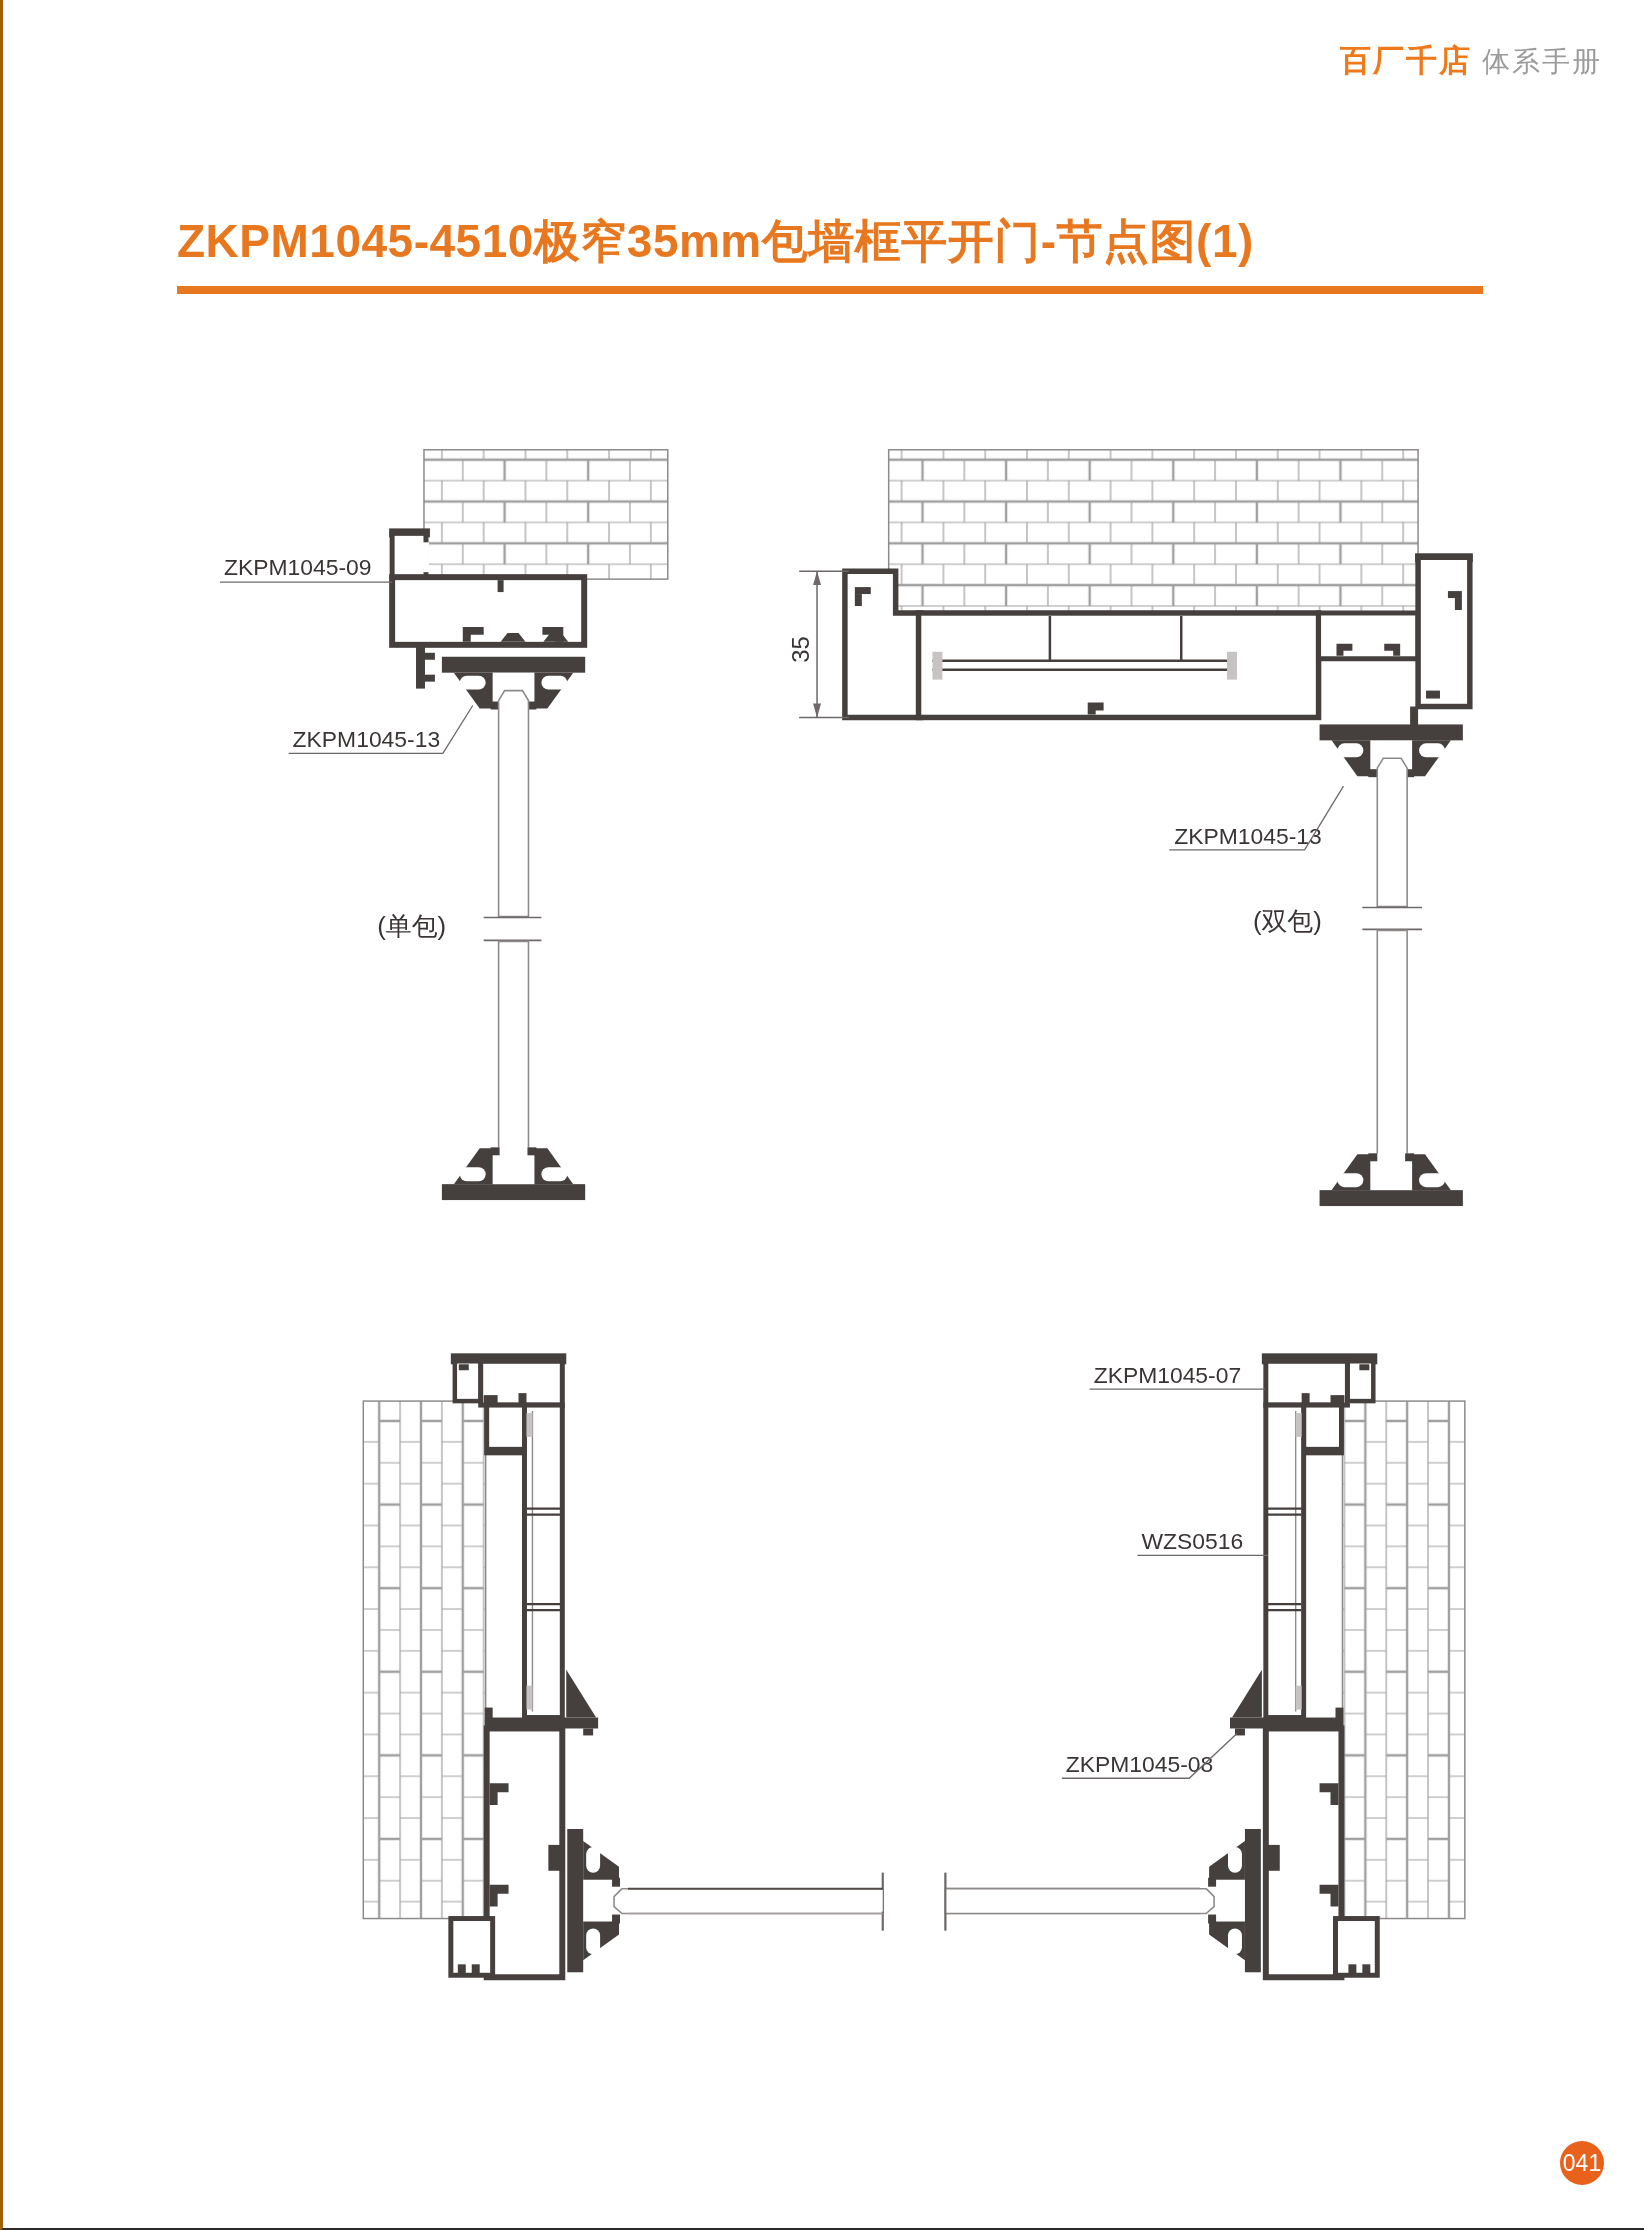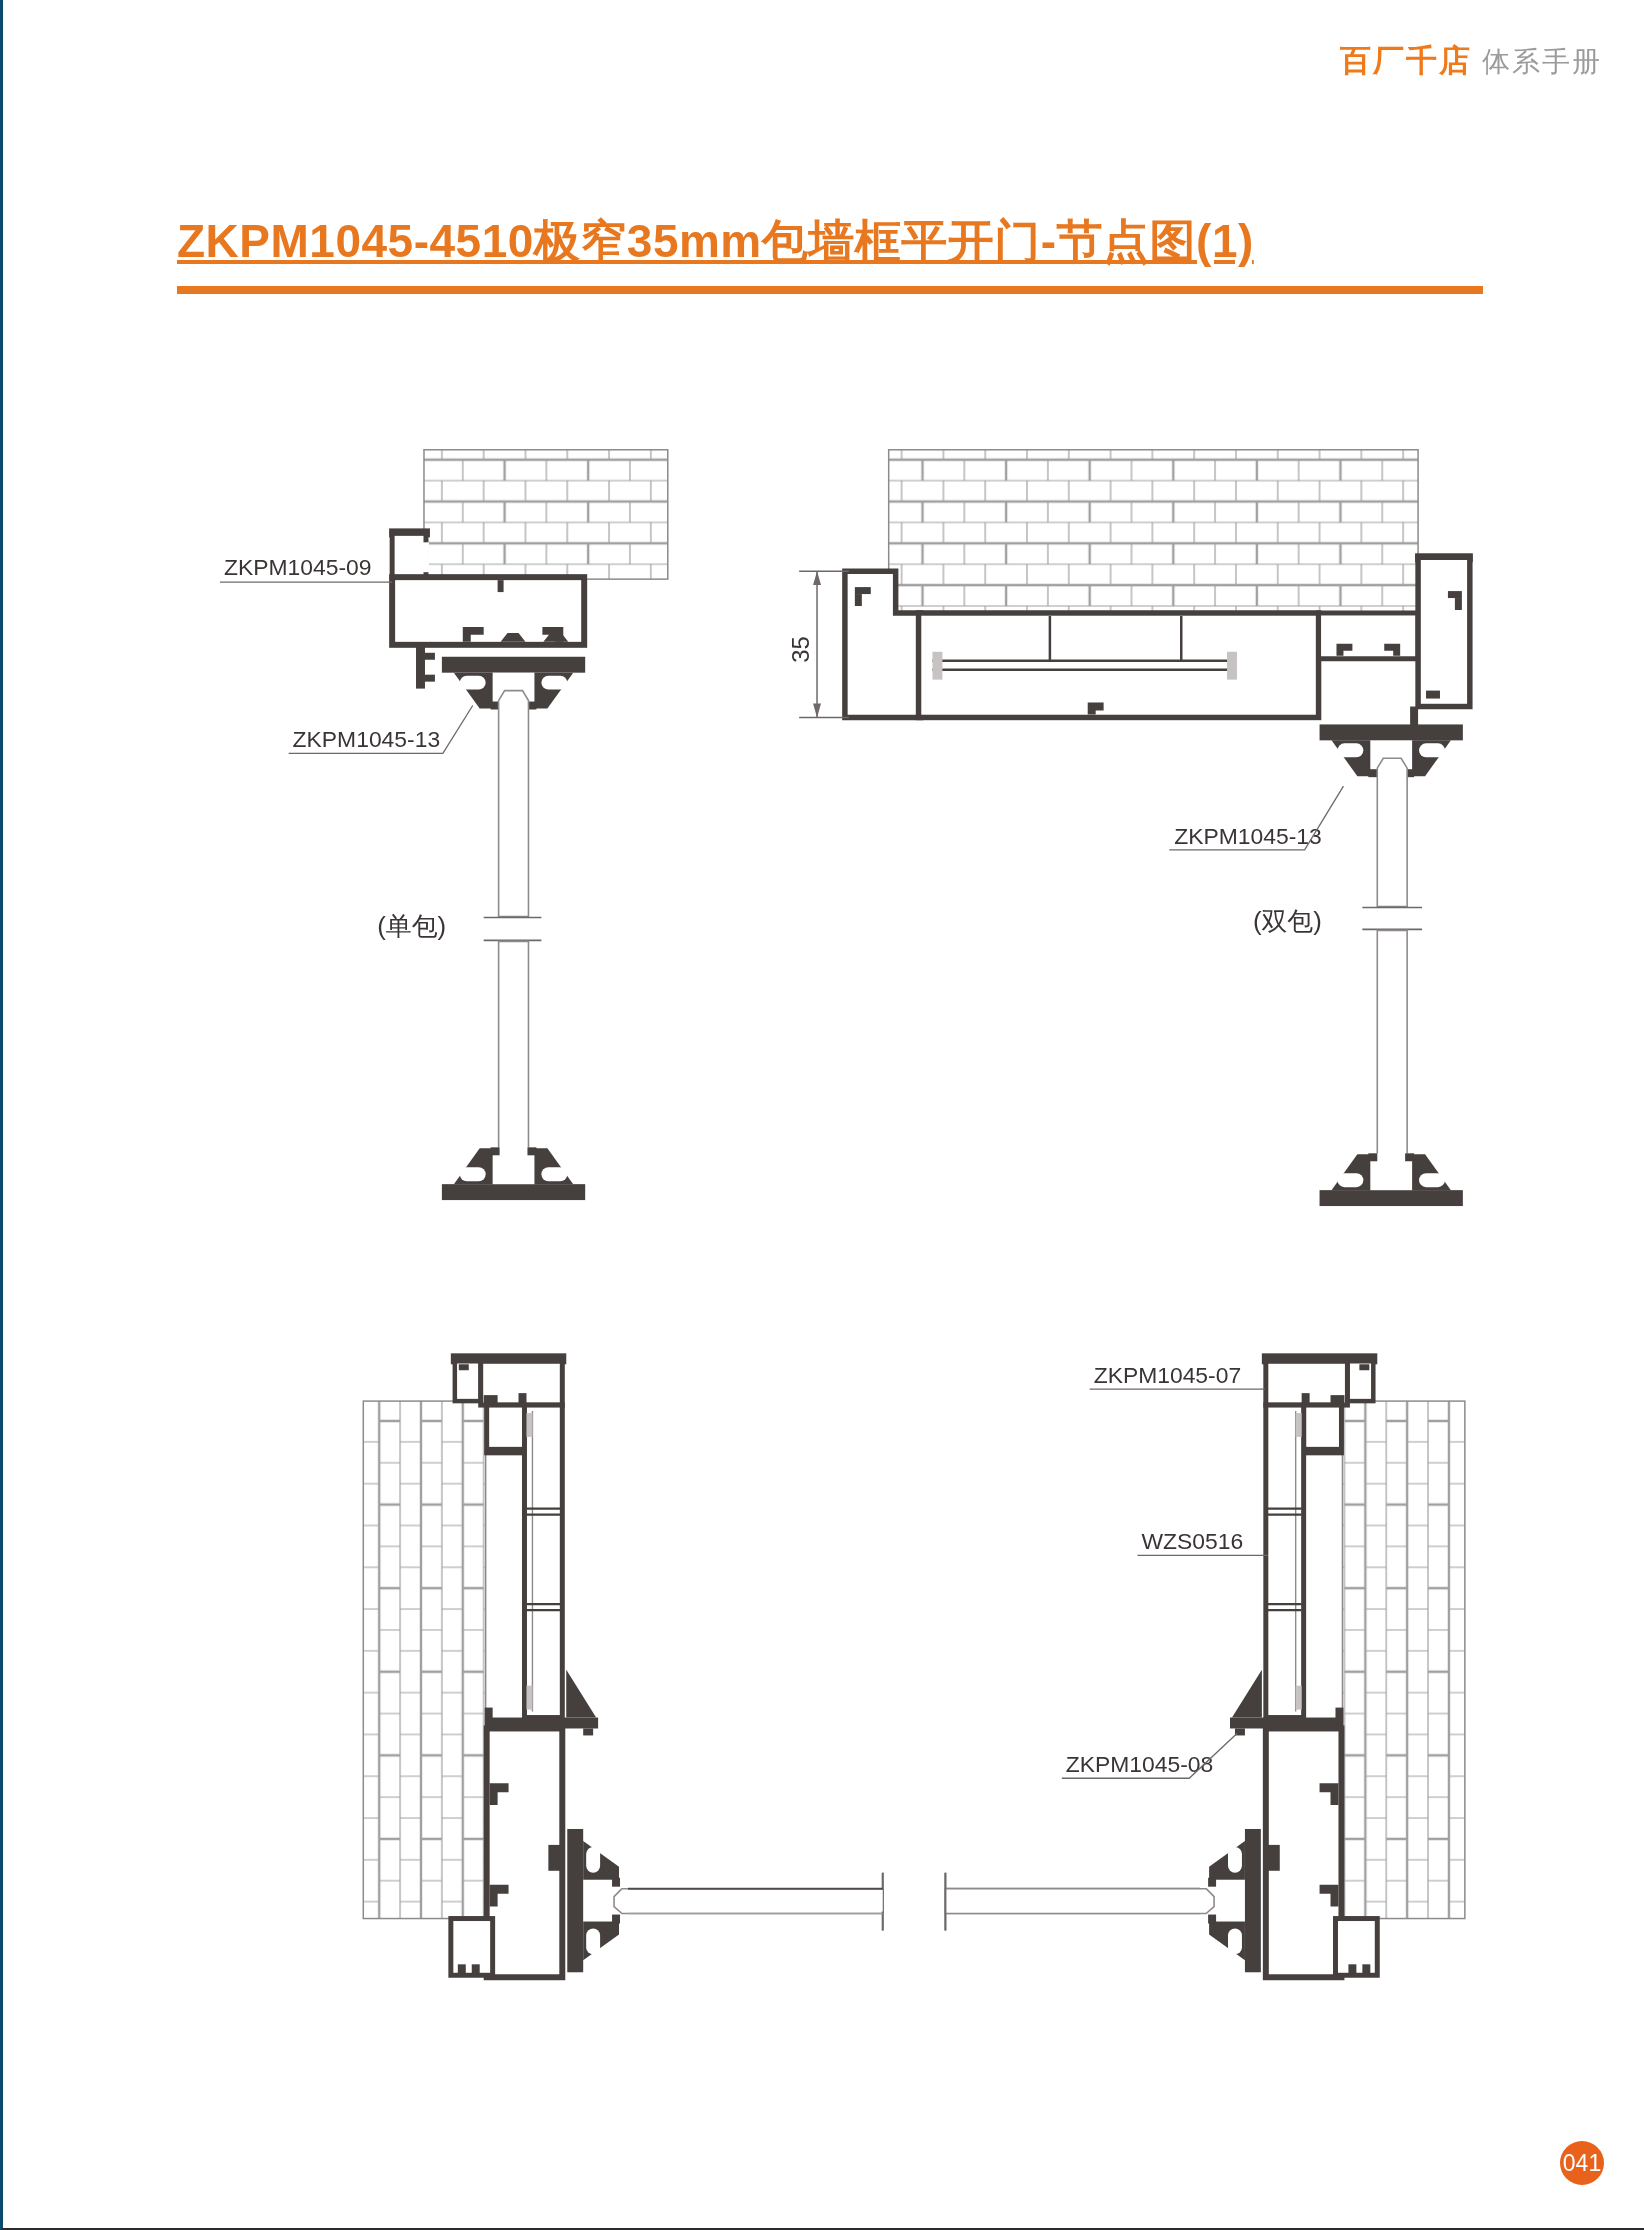--- a/index.html
+++ b/index.html
@@ -1,29 +1,29 @@
 <!DOCTYPE html>
 <html><head>
 <meta charset="utf-8">
 <style>
   html,body{margin:0;padding:0;background:#ffffff;}
   .page{
     position:relative;width:1645px;height:2231px;background:#ffffff;overflow:hidden;
     font-family:"Liberation Sans","DejaVu Sans",sans-serif;
     box-sizing:border-box;
-    border-left:3px solid #0c4a6e;
+    border-left:3px solid #a16207;
     border-bottom:3px solid #2b2b2e;
     border-right:1px solid #d9d9d9;
   }
   .hdr{position:absolute;top:40px;right:42px;display:flex;align-items:baseline;gap:10px;}
   .hdr .brand{color:#ee7a1b;font-size:31px;font-weight:bold;letter-spacing:2px;}
   .hdr .suffix{color:#9b9b9b;font-size:28px;letter-spacing:2px;}
   .title{
     position:absolute;left:174px;top:211px;width:1323px;
-    color:#e87820;font-size:46px;font-weight:bold;letter-spacing:0.5px;white-space:nowrap;text-decoration:underline;
+    color:#e87820;font-size:46px;font-weight:bold;letter-spacing:0.5px;white-space:nowrap;
   }
   .rule{position:absolute;left:174px;top:286px;width:1306px;height:8px;background:#e87820;}
   .badge{
     position:absolute;left:1557px;top:2141px;width:44px;height:44px;border-radius:50%;
     background:#e8621c;color:#ffffff;font-size:23px;display:flex;align-items:center;justify-content:center;
   }
   svg.draw{position:absolute;left:0;top:0;width:1645px;height:2231px;}
   svg text{font-family:"Liberation Sans","DejaVu Sans",sans-serif;fill:#3a3534;}
 </style>
 </head>

